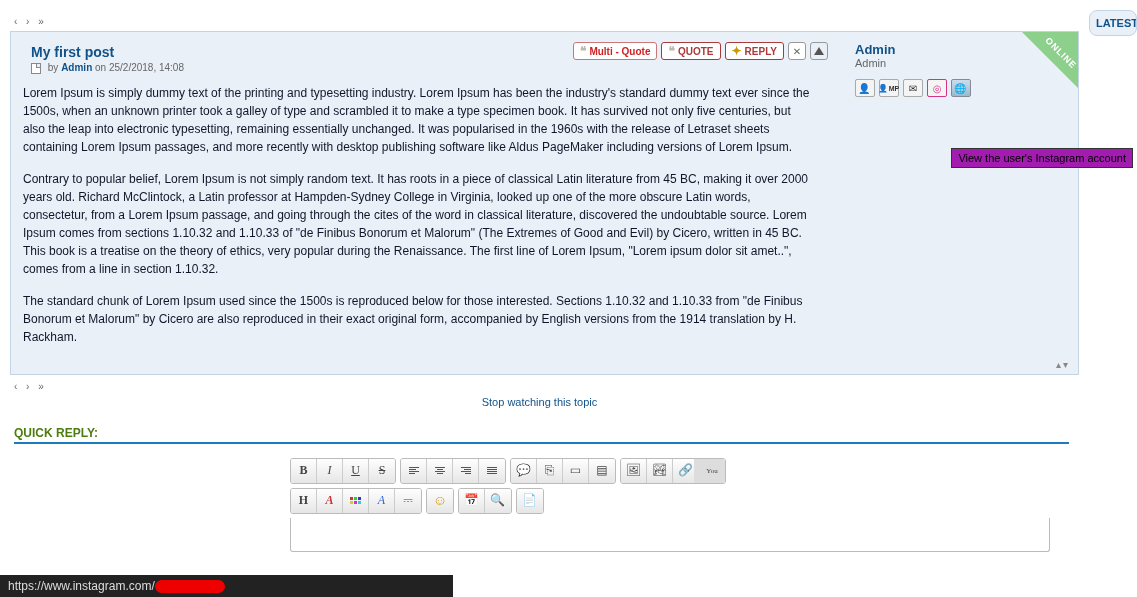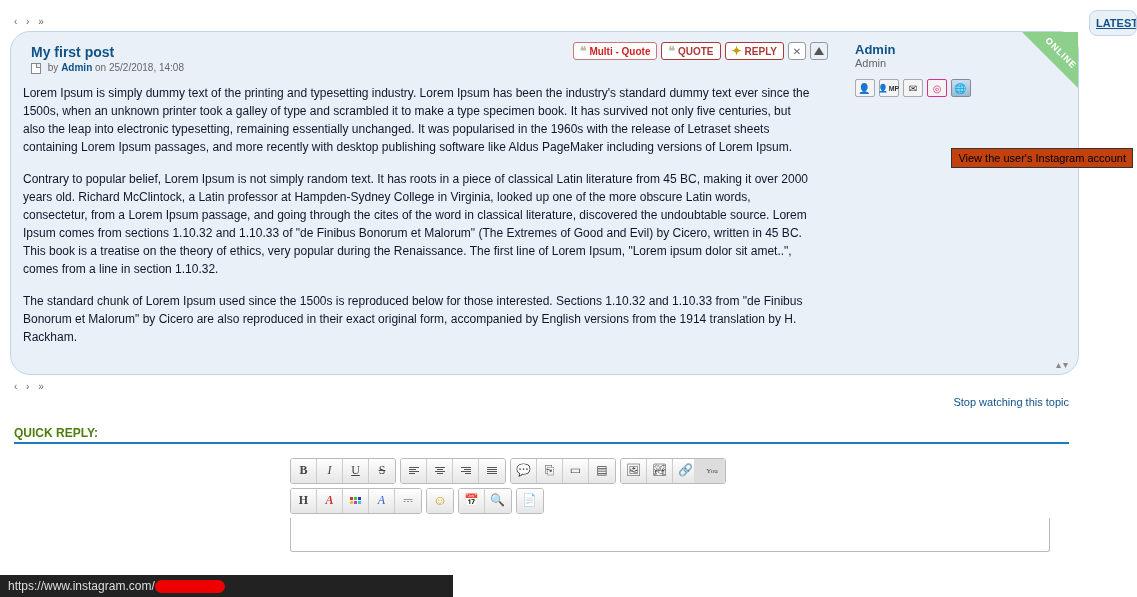--- a/index.html
+++ b/index.html
@@ -1,21 +1,21 @@
 <!DOCTYPE html>
 <html><head>
 <meta charset="utf-8">
 <style>
 * { box-sizing: border-box; margin: 0; padding: 0; }
 body { font-family: "Lucida Grande", Verdana, Arial, sans-serif; font-size: 11px; background: #fff; color: #333; width: 1137px; }
 .container { display: flex; gap: 10px; padding: 10px 0 0 10px; }
 .main-col { flex: 1; }
 .side-col { width: 48px; }
 
-.post-box { background: #eaf0f7; border: 1px solid #c3d4e6; border-radius: 20px; position: relative; display: flex; gap: 20px; }
+.post-box { background: #eaf0f7; border: 1px solid #c3d4e6; border-radius: 0; position: relative; display: flex; gap: 20px; }
 .post-content { flex: 1; padding: 10px 12px 14px; }
 .post-title { color: #105289; font-size: 14px; font-weight: bold; margin: 2px 0 2px 8px; }
 .post-title a { color: #105289; text-decoration: none; }
 .post-meta { color: #666; font-size: 10px; margin-left: 8px; margin-bottom: 10px; }
 .post-meta .page-icon { display:inline-block; width:10px; height:11px; border:1px solid #888; background:#fff; margin-right:4px; vertical-align:middle; position:relative; }
 .post-meta .page-icon::after{content:"";position:absolute;top:0;right:0;width:3px;height:3px;background:#eaf0f7;border-left:1px solid #888;border-bottom:1px solid #888;}
 .post-meta a { color: #105289; font-weight: bold; text-decoration: none; }
 .post-body { color: #0f172a; font-size: 12px; line-height: 1.5; }
 .post-body p { margin-bottom: 14px; }
 
@@ -35,40 +35,40 @@
 .profile-stats { font-size:11px; color:#333; margin-bottom:12px; }
 .profile-icons { display:flex; gap:4px; }
 .picon { width:20px; height:18px; border:1px solid #aaa; background:#f4f4f4; border-radius:2px; display:flex; align-items:center; justify-content:center; font-size:10px; cursor:pointer; }
 .picon.person{color:#5a8fc4;}
 .picon.insta{border-color:#d63384;color:#d63384;}
 .picon.globe{background:linear-gradient(#cde,#9bc);border-color:#889;}
 
 .resize-dots { position:absolute; bottom:4px; right:8px; color:#888; font-size:10px; letter-spacing:2px; }
 
 .nav-dots { margin:6px 0 4px 4px; color:#666; font-size:10px; letter-spacing:3px;}
-.stop-watch { text-align:right; margin:4px 10px 18px 0; }
+.stop-watch { text-align:center; margin:4px 10px 18px 0; }
 .stop-watch a { color:#105289; font-size:11px; text-decoration:none; }
 
 .quick-reply-hdr { color:#4d7c0f; font-size:12px; font-weight:bold; border-bottom:2px solid #1b7bbf; padding-bottom:2px; margin:0 10px 14px 4px; }
 
 .editor { width:760px; margin-left:280px; }
 .toolbar { display:flex; gap:4px; margin-bottom:4px; flex-wrap:wrap; }
 .tgroup { display:inline-flex; border:1px solid #bbb; border-radius:3px; overflow:hidden; background:#f5f5f5; }
 .tbtn { width:26px; height:24px; border:none; border-right:1px solid #ccc; background:linear-gradient(#fefefe,#e6e6e6); display:flex; align-items:center; justify-content:center; font-size:12px; cursor:pointer; color:#444; font-family:serif; }
 .tbtn:last-child{border-right:none;}
 .tbtn b{font-weight:bold;}
 .tbtn .strike{text-decoration:line-through;}
 .tbtn .under{text-decoration:underline;}
 .align-lines{display:flex;flex-direction:column;gap:1px;}
 .align-lines span{display:block;height:1px;background:#555;}
 .editor-area { width:100%; height:34px; border:1px solid #bbb; border-top:none; background:#fff; border-radius:0 0 3px 3px; }
 
-.sidebar-widget { background:#eaf0f7; border:1px solid #c3d4e6; border-radius:8px; padding:6px; font-size:11px; color:#105289; font-weight:bold; overflow:hidden; white-space:nowrap;text-decoration:underline; }
-
-.tooltip { position:absolute; top:148px; right:4px; background:#c2410c; border:1px solid #333; padding:3px 6px; font-size:11px; color:#000; z-index:10; }
+.sidebar-widget { background:#eaf0f7; border:1px solid #c3d4e6; border-radius:8px; padding:6px; font-size:11px; color:#105289; font-weight:bold; overflow:hidden; white-space:nowrap; }
+
+.tooltip { position:absolute; top:148px; right:4px; background:#a21caf; border:1px solid #333; padding:3px 6px; font-size:11px; color:#000; z-index:10; }
 
 .status-bar { position:fixed; bottom:0; left:0; background:#222; color:#ddd; font-size:12px; padding:4px 8px; width:453px; display:flex; align-items:center; }
 .status-bar .redact { display:inline-block; width:70px; height:13px; background:#e00; border-radius:7px; margin-left:0px; }
 </style>
 </head>
 <body>
 
 <div class="container">
   <div class="main-col">
     <div class="nav-dots">‹ › »</div>

